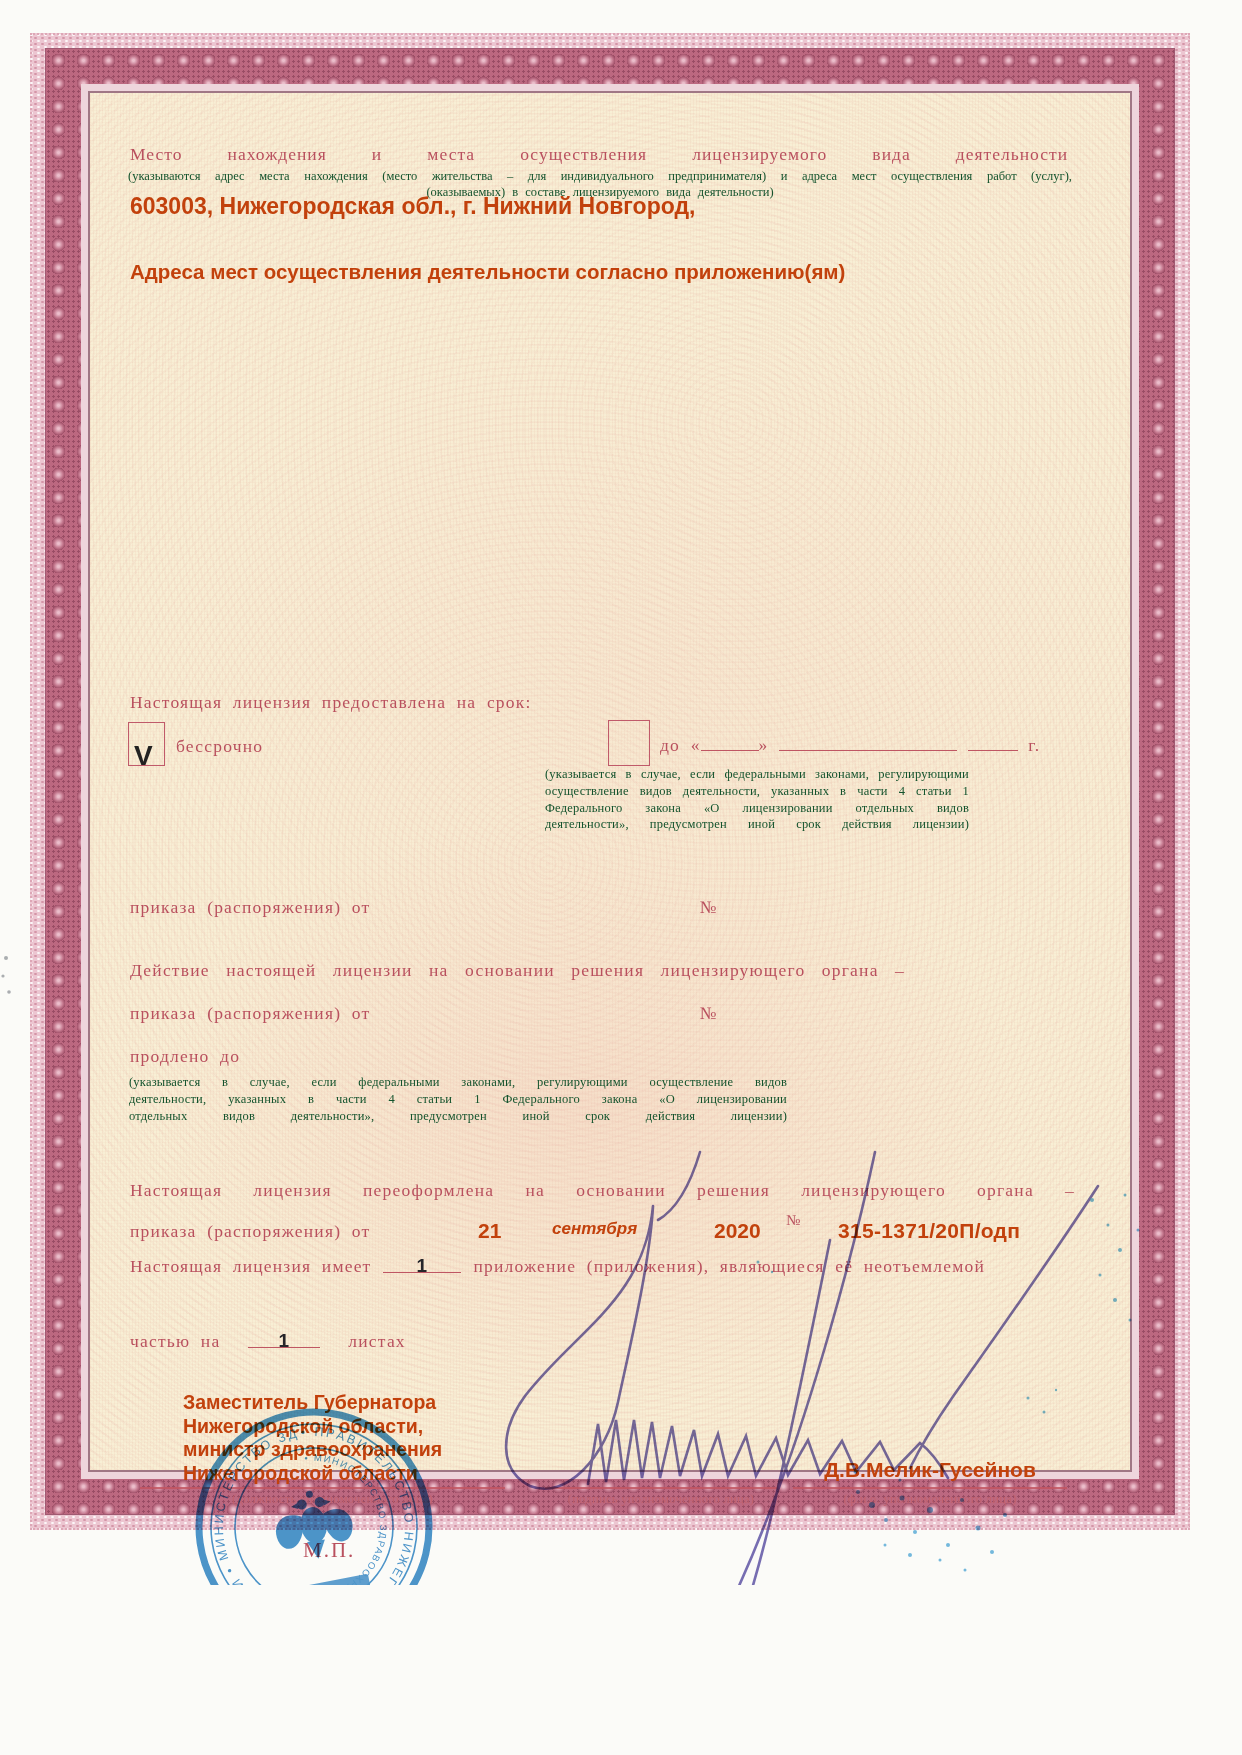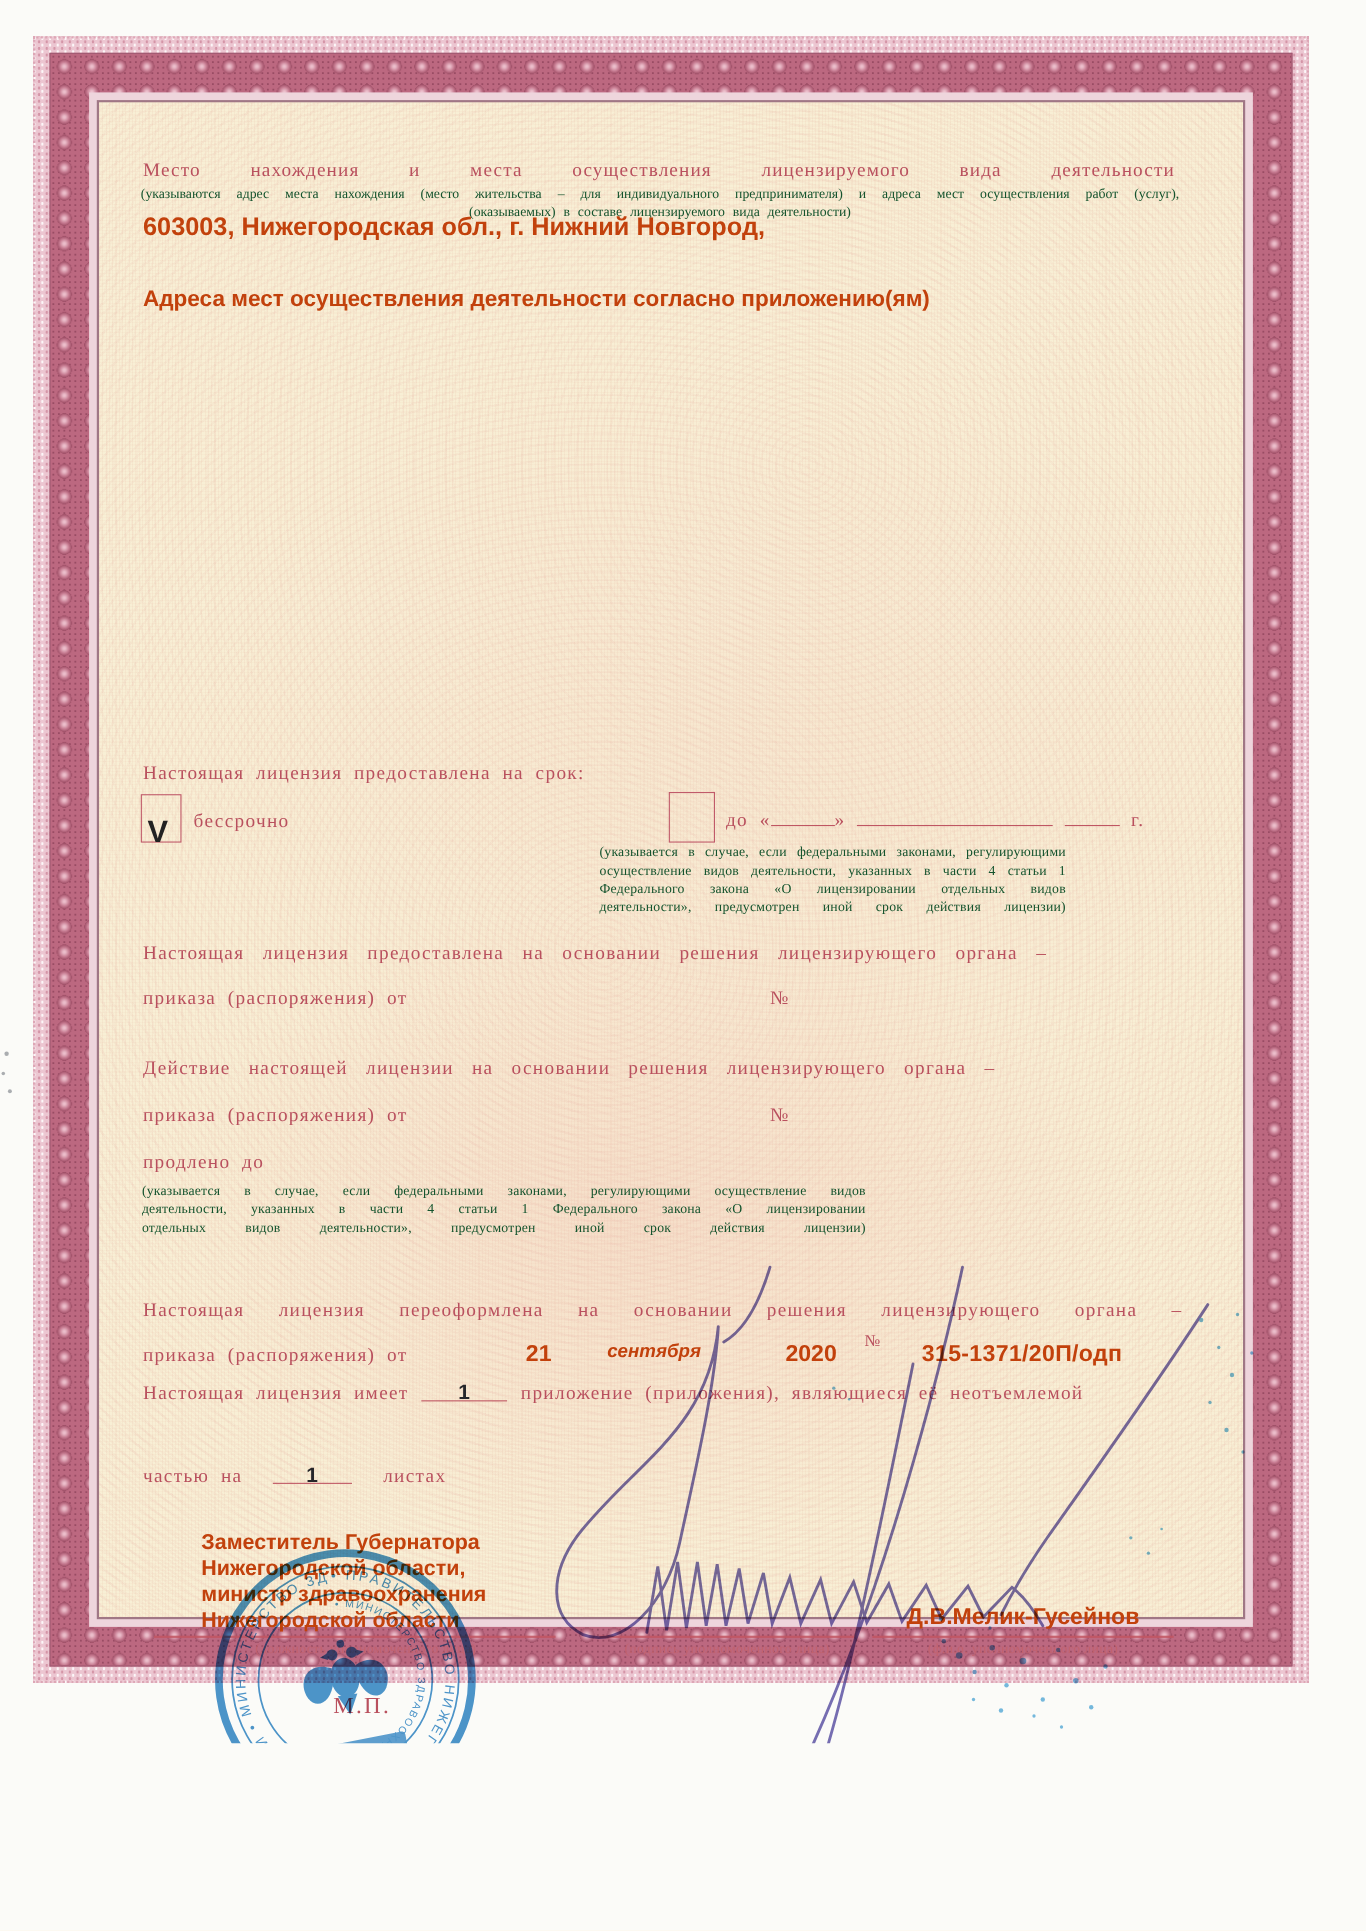--- a/index.html
+++ b/index.html
@@ -82,21 +82,20 @@
     <span>г.</span>
   </div>
 
   <div class="abs" style="left:545px;top:766px;width:424px;">
     <div class="red-sm fineprint">(указывается в случае, если федеральными законами, регулирующими</div>
     <div class="red-sm fineprint">осуществление видов деятельности, указанных в части 4 статьи 1</div>
     <div class="red-sm fineprint">Федерального закона «О лицензировании отдельных видов</div>
     <div class="red-sm fineprint">деятельности», предусмотрен иной срок действия лицензии)</div>
   </div>
 
-  <div class="abs red form-line just" style="left:130px;top:856px;width:822px;">Настоящая лицензия предоставлена на основании решения лицензирующего органа –</div>
   <div class="abs red form-line" style="left:130px;top:897px;">приказа (распоряжения)  от</div>
   <div class="abs red form-line" style="left:700px;top:897px;">№</div>
 
   <div class="abs red form-line just" style="left:130px;top:960px;width:775px;">Действие настоящей лицензии на основании решения лицензирующего органа –</div>
   <div class="abs red form-line" style="left:130px;top:1003px;">приказа (распоряжения)  от</div>
   <div class="abs red form-line" style="left:700px;top:1003px;">№</div>
   <div class="abs red form-line" style="left:130px;top:1046px;">продлено до</div>
 
   <div class="abs" style="left:129px;top:1074px;width:658px;">
     <div class="red-sm fineprint">(указывается в случае, если  федеральными законами, регулирующими осуществление видов</div>

